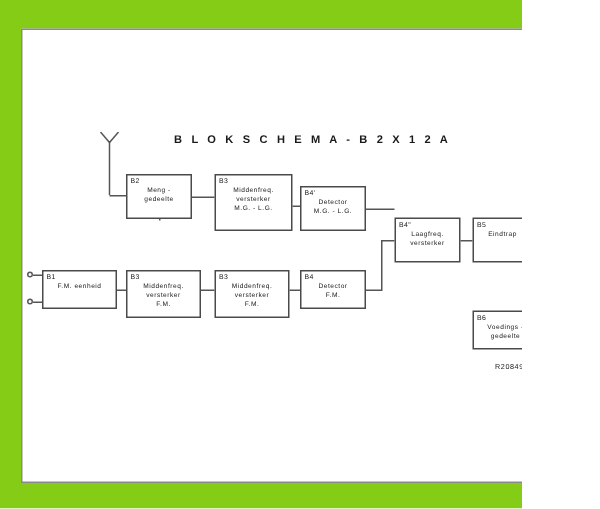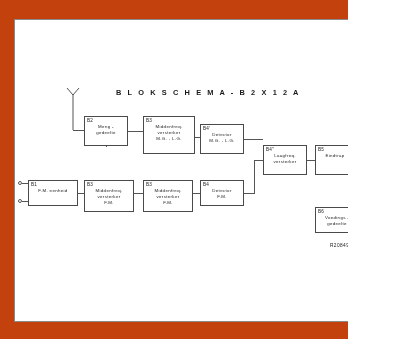--- a/index.html
+++ b/index.html
@@ -1,17 +1,17 @@
 <!DOCTYPE html>
 <html><head>
 <meta charset="utf-8">
 <style>
   html,body{margin:0;padding:0;background:#ffffff;}
   body{width:400px;height:339px;font-family:"Liberation Sans",sans-serif;color:#1a1a1a;}
-  #sheet{position:relative;width:348px;height:339px;overflow:hidden;background:#c2410c;}
+  #sheet{position:relative;width:348px;height:339px;overflow:hidden;background:#84cc16;}
   #frame{position:absolute;left:14px;top:19px;width:372px;height:301px;border:1px solid #8a8a8a;background:#ffffff;}
   .title{position:absolute;left:116px;top:88px;font-size:7.4px;letter-spacing:2.1px;font-weight:bold;white-space:nowrap;}
   .box{position:absolute;border:1px solid #4a4a4a;background:#ffffff;box-sizing:border-box;}
   .box .tag{position:absolute;left:2px;top:1px;font-size:4.6px;letter-spacing:.3px;}
   .box .lines{position:absolute;left:0;right:0;top:7px;text-align:center;font-size:4.4px;line-height:6.2px;letter-spacing:.35px;}
   .wire{position:absolute;background:#555555;}
   .h{height:1px;}
   .v{width:1px;}
   .code{position:absolute;font-size:4.8px;letter-spacing:.4px;}
   .term{position:absolute;width:4px;height:4px;border:1px solid #5a5a5a;border-radius:50%;background:#fff;box-sizing:border-box;}

